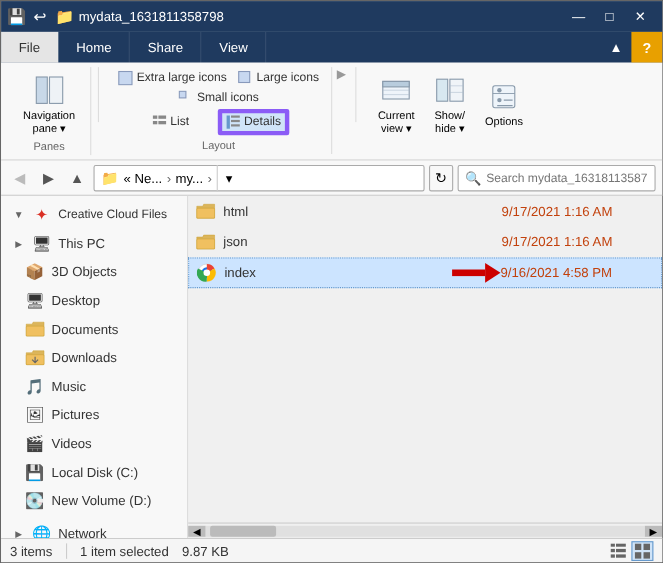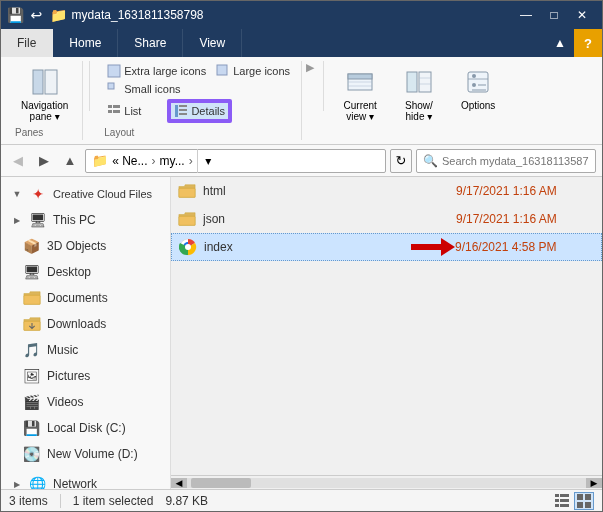--- a/index.html
+++ b/index.html
@@ -106,21 +106,21 @@
 
     .ribbon-content {
       display: flex;
       padding: 4px 6px;
       align-items: flex-start;
       gap: 2px;
     }
     .ribbon-group {
       display: flex;
       flex-direction: column;
-      align-items: flex-start;
+      align-items: center;
       padding: 2px 8px;
       border-right: 1px solid #ddd;
     }
     .ribbon-group:last-child { border-right: none; }
     .ribbon-group-label {
       font-size: 10px;
       color: #666;
       margin-top: 2px;
     }
     .ribbon-row {
@@ -550,21 +550,21 @@
             <span>Details</span>
           </div>
         </div>
         <div class="ribbon-group-label">Layout</div>
       </div>
 
       <div style="display:flex;align-items:center;font-size:11px;color:#999;margin:0 2px;">▶</div>
 
       <div class="layout-divider"></div>
 
-      <div class="ribbon-group" style="flex-direction:row;gap:14px;">
+      <div class="ribbon-group" style="flex-direction:row;gap:4px;">
         <div class="ribbon-large-item">
           <div class="ribbon-large-icon">
             <svg width="28" height="28">
               <rect x="2" y="6" width="24" height="16" fill="#eef4fa" stroke="#8899aa" stroke-width="1"></rect>
               <rect x="2" y="6" width="24" height="5" fill="#b8ccdd" stroke="#8899aa" stroke-width="1"></rect>
               <line x1="2" y1="14" x2="26" y2="14" stroke="#aabbcc" stroke-width="0.5"></line>
               <line x1="2" y1="18" x2="26" y2="18" stroke="#aabbcc" stroke-width="0.5"></line>
             </svg>
           </div>
           <span style="font-size:10px;text-align:center;">Current<br>view ▾</span>

